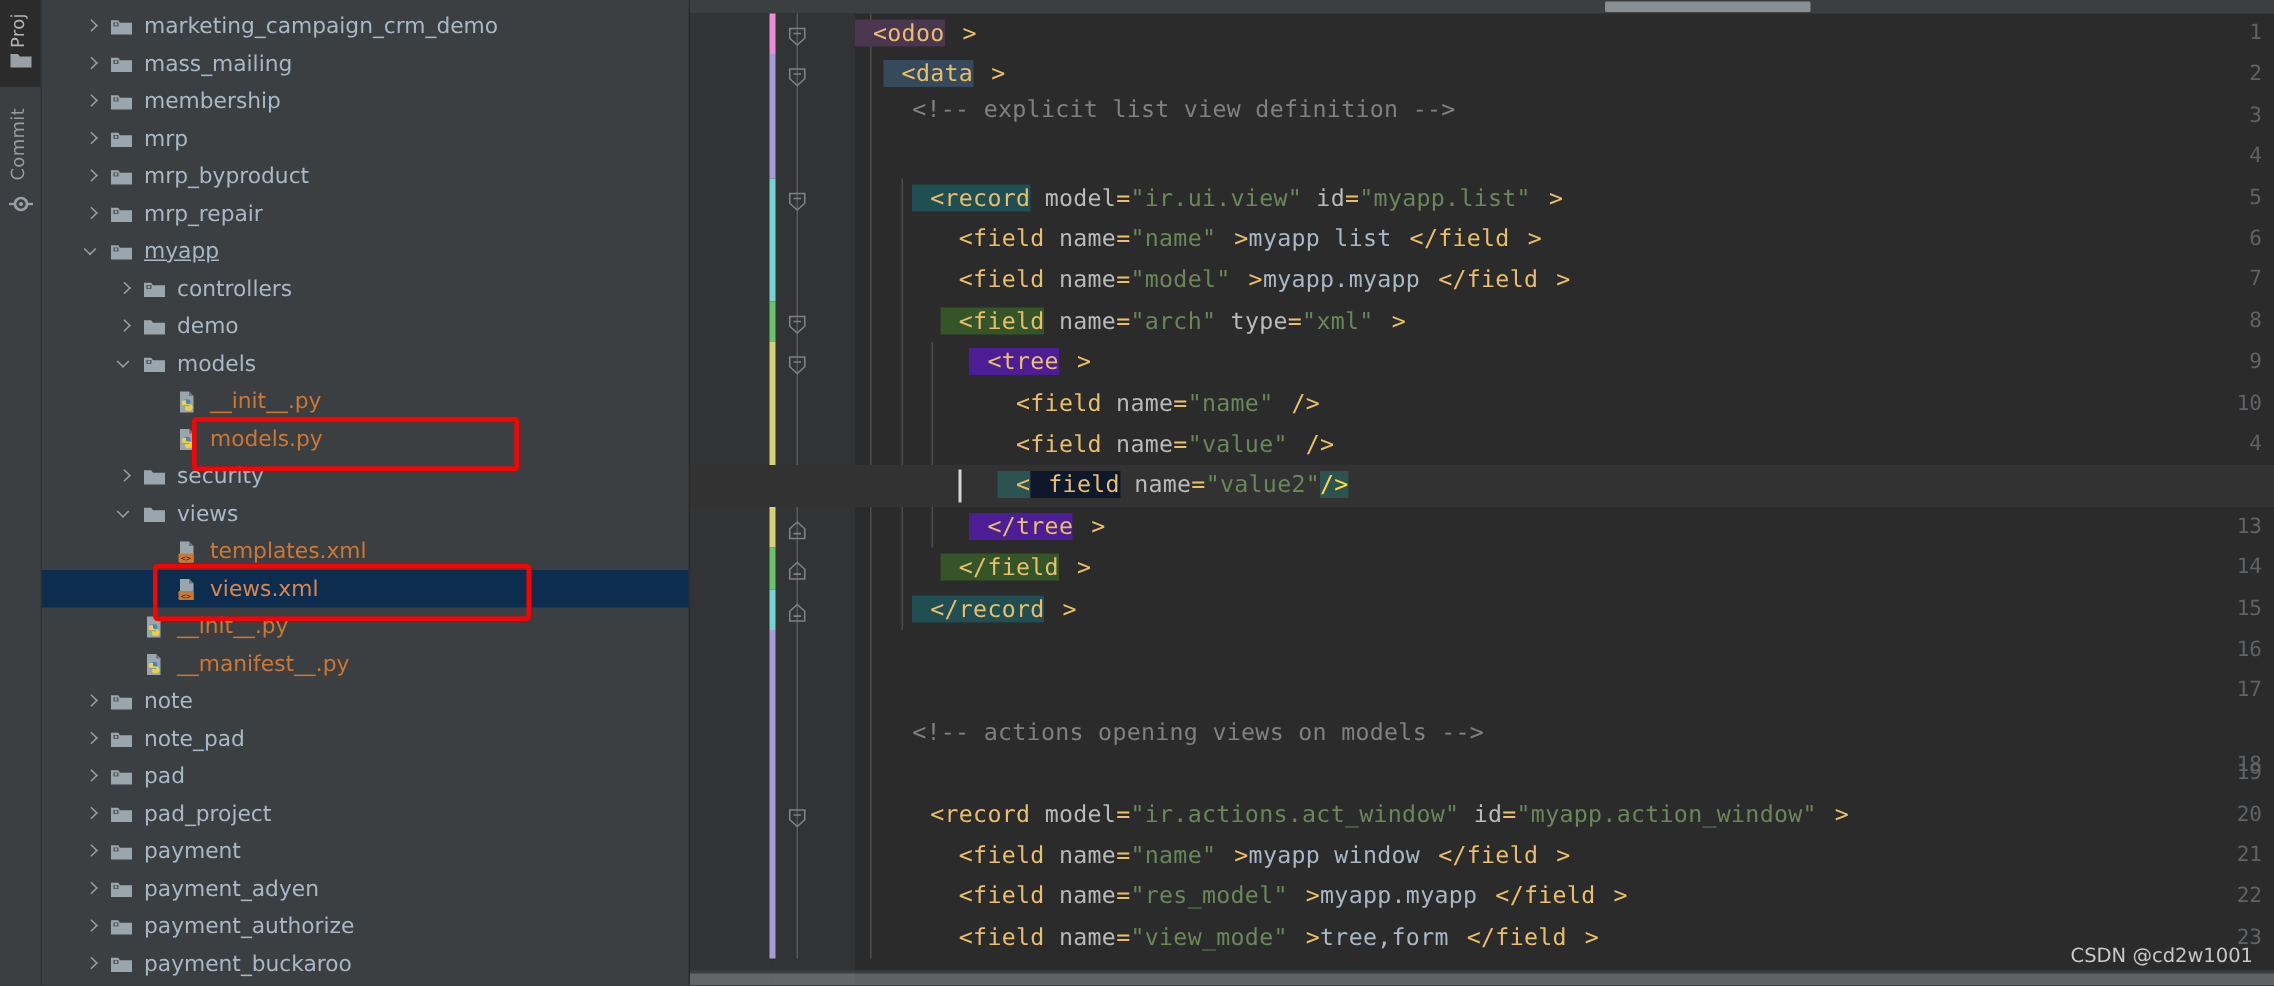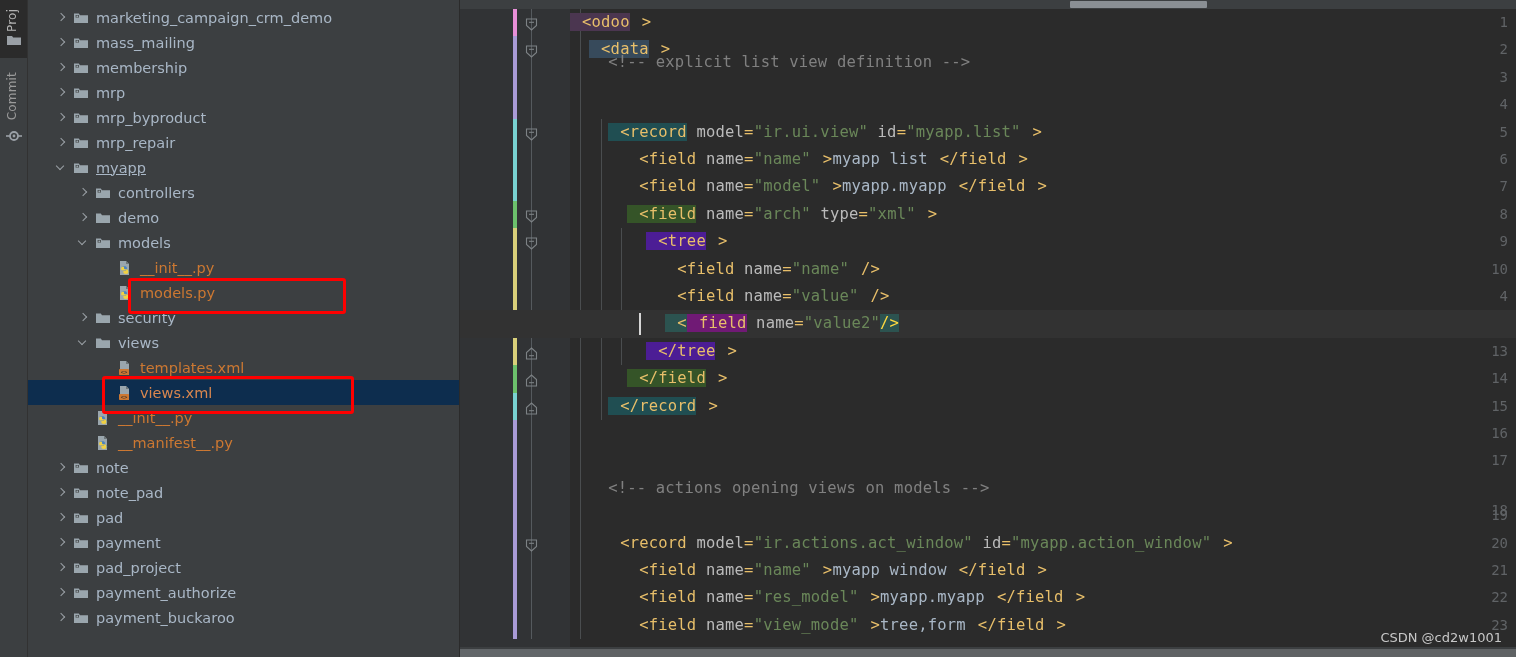--- a/index.html
+++ b/index.html
@@ -228,21 +228,21 @@
   .val   { color: #6a8759; }
   .txt   { color: #a9b7c6; }
   .cmt   { color: #808080; }
   .punct { color: #e8bf6a; }
 
   .hl-odoo   { background: #4b3650; }
   .hl-data   { background: #374a5b; }
   .hl-record { background: #204e52; }
   .hl-field  { background: #355428; }
   .hl-tree   { background: #4c1d95; }
-  .hl-err    { background: #701a75; }
+  .hl-err    { background: #0f172a; }
   .hl-cursor { background: #2c5350; }
   .hl-slash  { color: #ffd940; }
 
   .caret {
     position: absolute;
     width: 2px; height: 22px;
     background: #d6d6d6;
   }
 
   
@@ -489,30 +489,39 @@
             </svg></span>
           <span class="lbl">pad</span>
         </div>
         <div class="tree-row" style="padding-left: 28px;">
           <span class="chev"></span>
           <span class="ico"><svg width="16" height="16" viewBox="0 0 16 16">
               <path d="M1 3.5h4.8L7 5.2h8v7.8H1z" fill="#9aa6ad"></path>
               <rect x="2.6" y="5" width="3.4" height="2.6" fill="#4c5052"></rect>
               <circle cx="4.3" cy="6.3" r="0.9" fill="#9aa6ad"></circle>
             </svg></span>
+          <span class="lbl">pad_project</span>
+        </div>
+        <div class="tree-row" style="padding-left: 28px;">
+          <span class="chev"></span>
+          <span class="ico"><svg width="16" height="16" viewBox="0 0 16 16">
+              <path d="M1 3.5h4.8L7 5.2h8v7.8H1z" fill="#9aa6ad"></path>
+              <rect x="2.6" y="5" width="3.4" height="2.6" fill="#4c5052"></rect>
+              <circle cx="4.3" cy="6.3" r="0.9" fill="#9aa6ad"></circle>
+            </svg></span>
           <span class="lbl">payment</span>
         </div>
         <div class="tree-row" style="padding-left: 28px;">
           <span class="chev"></span>
           <span class="ico"><svg width="16" height="16" viewBox="0 0 16 16">
               <path d="M1 3.5h4.8L7 5.2h8v7.8H1z" fill="#9aa6ad"></path>
               <rect x="2.6" y="5" width="3.4" height="2.6" fill="#4c5052"></rect>
               <circle cx="4.3" cy="6.3" r="0.9" fill="#9aa6ad"></circle>
             </svg></span>
-          <span class="lbl">pad_project</span>
+          <span class="lbl">payment_adyen</span>
         </div>
         <div class="tree-row" style="padding-left: 28px;">
           <span class="chev"></span>
           <span class="ico"><svg width="16" height="16" viewBox="0 0 16 16">
               <path d="M1 3.5h4.8L7 5.2h8v7.8H1z" fill="#9aa6ad"></path>
               <rect x="2.6" y="5" width="3.4" height="2.6" fill="#4c5052"></rect>
               <circle cx="4.3" cy="6.3" r="0.9" fill="#9aa6ad"></circle>
             </svg></span>
           <span class="lbl">payment_authorize</span>
         </div>
@@ -619,21 +628,21 @@
       </div>
     <div id="iguides">
         <div class="iguide" style="left: 120px; top: 9px; height: 630.2px;"></div>
         <div class="iguide" style="left: 141px; top: 118.6px; height: 301.4px;"></div>
         <div class="iguide" style="left: 161px; top: 228.2px; height: 137px;"></div>
       </div>
 
     <div class="codearea" id="codearea">
         <div class="cline" style="top: 0px;"><span class="hl-odoo"><span class="tag">&lt;odoo</span></span><span class="tag">&gt;</span></div>
         <div class="cline" style="top: 27.4px;">  <span class="hl-data"><span class="tag">&lt;data</span></span><span class="tag">&gt;</span></div>
-        <div class="cline" style="top: 40px;">    <span class="cmt">&lt;!-- explicit list view definition --&gt;</span></div>
+        <div class="cline" style="top: 51px;">    <span class="cmt">&lt;!-- explicit list view definition --&gt;</span></div>
         <div class="cline" style="top: 82.2px;"></div>
         <div class="cline" style="top: 109.6px;">    <span class="hl-record"><span class="tag">&lt;record</span></span> <span class="attr">model</span><span class="punct">=</span><span class="val">"ir.ui.view"</span> <span class="attr">id</span><span class="punct">=</span><span class="val">"myapp.list"</span><span class="tag">&gt;</span></div>
         <div class="cline" style="top: 137px;">      <span class="tag">&lt;field</span> <span class="attr">name</span><span class="punct">=</span><span class="val">"name"</span><span class="tag">&gt;</span><span class="txt">myapp list</span><span class="tag">&lt;/field</span><span class="tag">&gt;</span></div>
         <div class="cline" style="top: 164.4px;">      <span class="tag">&lt;field</span> <span class="attr">name</span><span class="punct">=</span><span class="val">"model"</span><span class="tag">&gt;</span><span class="txt">myapp.myapp</span><span class="tag">&lt;/field</span><span class="tag">&gt;</span></div>
         <div class="cline" style="top: 191.8px;">      <span class="hl-field"><span class="tag">&lt;field</span></span> <span class="attr">name</span><span class="punct">=</span><span class="val">"arch"</span> <span class="attr">type</span><span class="punct">=</span><span class="val">"xml"</span><span class="tag">&gt;</span></div>
         <div class="cline" style="top: 219.2px;">        <span class="hl-tree"><span class="tag">&lt;tree</span></span><span class="tag">&gt;</span></div>
         <div class="cline" style="top: 246.6px;">          <span class="tag">&lt;field</span> <span class="attr">name</span><span class="punct">=</span><span class="val">"name"</span><span class="tag">/&gt;</span></div>
         <div class="cline" style="top: 274px;">          <span class="tag">&lt;field</span> <span class="attr">name</span><span class="punct">=</span><span class="val">"value"</span><span class="tag">/&gt;</span></div>
         <div class="cline active-bg" style="top: 301.4px;">          <span class="hl-cursor"><span class="tag">&lt;</span></span><span class="hl-err"><span class="tag">field</span></span> <span class="attr">name</span><span class="punct">=</span><span class="val">"value2"</span><span class="hl-cursor"><span class="hl-slash">/&gt;</span></span></div>
         <div class="cline" style="top: 328.8px;">        <span class="hl-tree"><span class="tag">&lt;/tree</span></span><span class="tag">&gt;</span></div>

